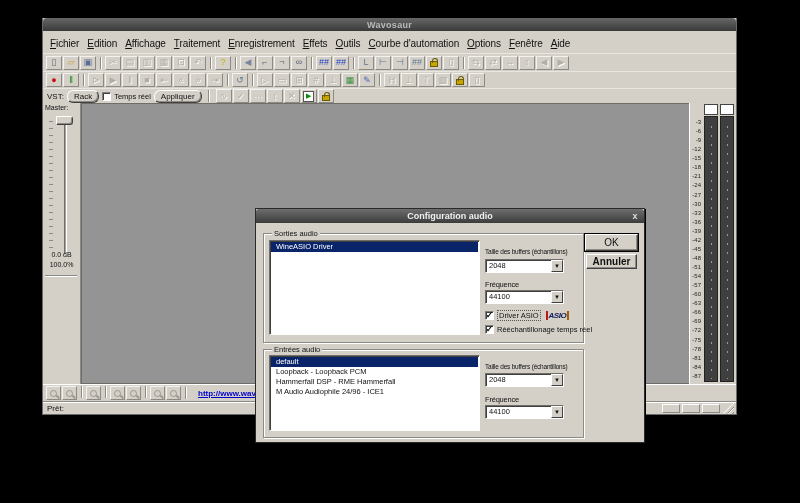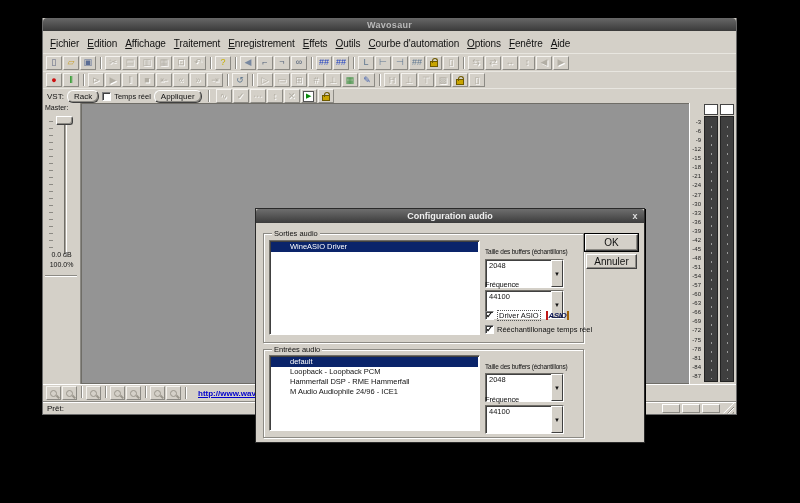--- a/index.html
+++ b/index.html
@@ -95,24 +95,24 @@
   .dtitle { position:absolute; left:0; top:0; right:0; height:14px; background:linear-gradient(#6e6e6e,#3c3c3c);
             border-radius:3px 3px 0 0; display:flex; align-items:center; justify-content:center;
             font-size:9px; font-weight:bold; color:#efefef; }
   .dclose { position:absolute; right:3px; top:1px; width:12px; height:11px; display:flex; align-items:center;
             justify-content:center; color:#ddd; font-size:9px; font-weight:bold; }
   .grp { position:absolute; border:1px solid #8c8a84; box-shadow:1px 1px 0 #fff, inset 1px 1px 0 #fff; }
   .grp legend, .grp .legend { position:absolute; top:-5px; left:8px; background:#d4d0c8; font-size:7.5px; color:#111; padding:0 2px; }
   .listbox { position:absolute; background:#fff; overflow:hidden;
              border-top:1px solid #6f6d67; border-left:1px solid #6f6d67; border-bottom:1px solid #fff; border-right:1px solid #fff;
              box-shadow:inset 1px 1px 0 #404040; padding:1px; }
-  .lrow { font-size:7.5px; color:#111; height:10px; line-height:10px; padding-left:19px; white-space:nowrap; }
+  .lrow { font-size:7.5px; color:#111; height:10px; line-height:10px; padding-left:5px; white-space:nowrap; }
   .lrow.sel { background:#0a246a; color:#fff; }
   .dl { position:absolute; font-size:6.5px; letter-spacing:-.2px; color:#111; white-space:nowrap; }
-  .combo { position:absolute; width:79px; height:29px; background:#fff; display:flex;
+  .combo { position:absolute; width:79px; height:14px; background:#fff; display:flex;
            border-top:1px solid #6f6d67; border-left:1px solid #6f6d67; border-bottom:1px solid #fff; border-right:1px solid #fff;
            box-shadow:inset 1px 1px 0 #404040; }
   .cval { flex:1; font-size:7.5px; color:#111; padding:1px 0 0 3px; }
   .carr { width:12px; background:#d4d0c8; font-size:6px; color:#111; display:flex; align-items:center; justify-content:center;
           border-top:1px solid #fff; border-left:1px solid #fff; border-right:1px solid #404040; border-bottom:1px solid #404040; }
   .cbrow { position:absolute; display:flex; align-items:center; }
   .focusrect { border:1px dotted #555; padding:0 1px; }
   .asio { margin-left:5px; display:inline-flex; align-items:center; border-left:2px solid #c01818; border-right:2px solid #a16207; padding:0 1px; }
   .asio i { font-size:8px; font-weight:bold; font-style:italic; color:#101a58; letter-spacing:-.5px; }
   .dbtn { position:absolute; background:#d4d0c8; font-size:10px; color:#111; font-family:inherit; text-align:center;
@@ -474,21 +474,21 @@
       <span class="asio">
           <i>ASIO</i>
         </span>
     </div>
     <div class="cbrow" style="left:229px;top:116px;">
       <span class="cbx">✓</span>
       <span class="cblabel">Rééchantillonage temps réel</span>
     </div>
 
     <button class="dbtn def" style="left:329px;top:25px;width:53px;height:17px;">OK</button>
-    <button class="dbtn" style="left:330px;top:45px;width:51px;height:15px;">Annuler</button>
+    <button class="dbtn" style="left:330px;top:45px;width:51px;height:15px;font-weight:bold;">Annuler</button>
 
     <div class="grp" style="left:7px;top:140px;width:321px;height:89px;">
       <span class="legend">Entrées audio</span>
     </div>
     <div class="listbox" style="left:13px;top:146px;width:211px;height:76px;">
         <div class="lrow sel">default</div>
         <div class="lrow">Loopback - Loopback PCM</div>
         <div class="lrow">Hammerfall DSP - RME Hammerfall</div>
         <div class="lrow">M Audio Audiophile 24/96 - ICE1</div>
       </div>

